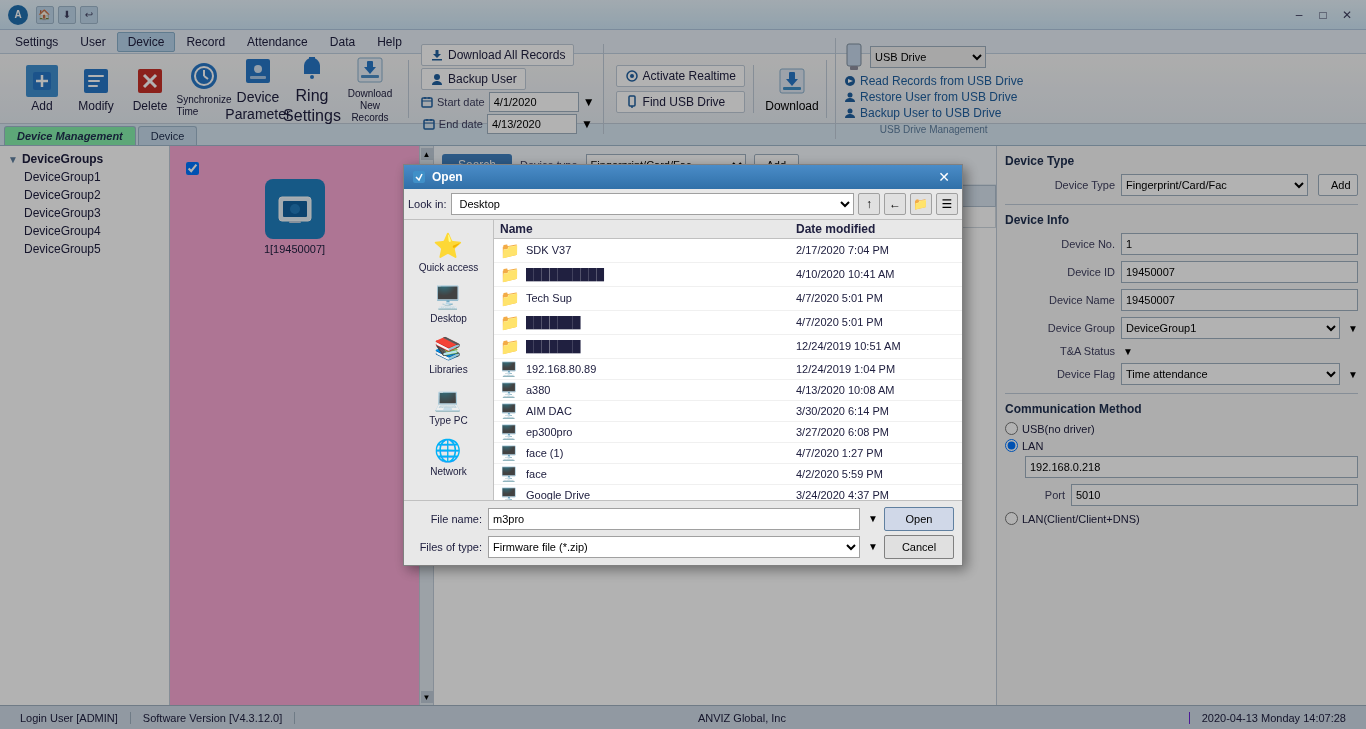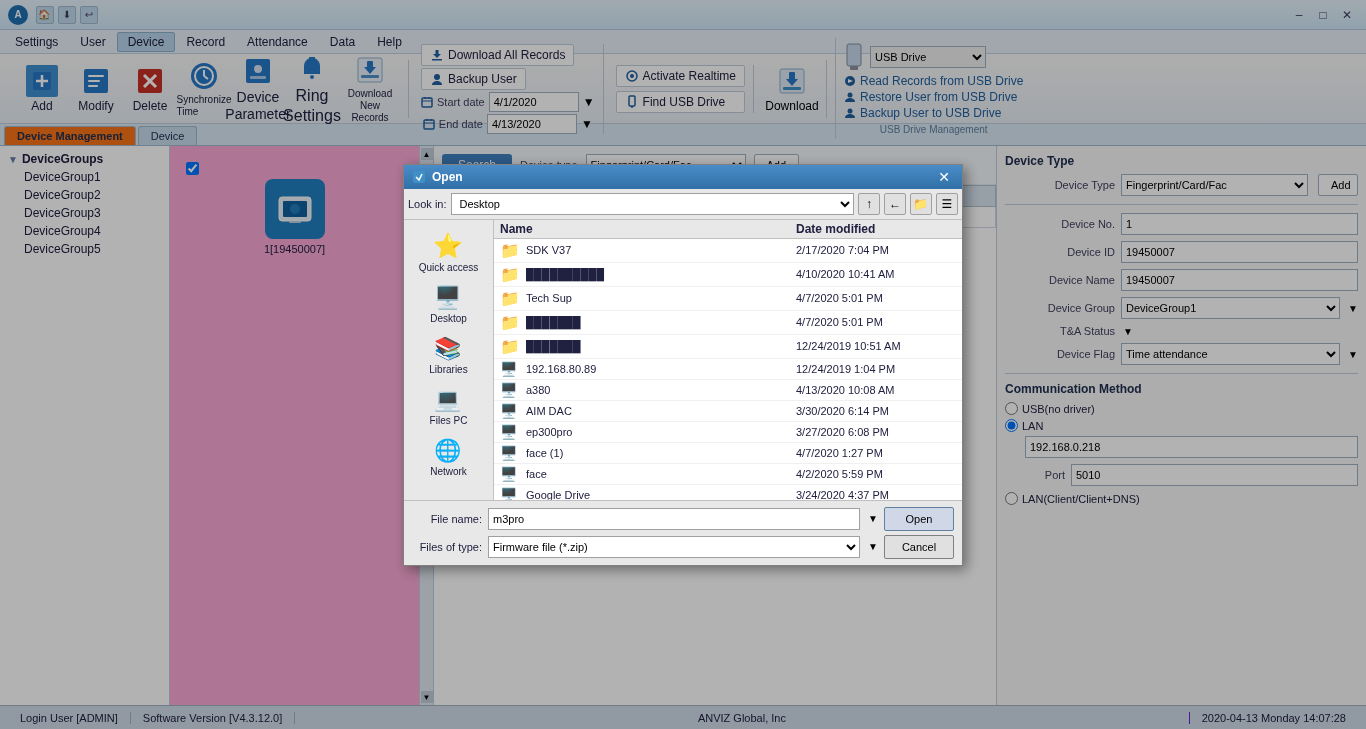--- a/index.html
+++ b/index.html
@@ -144,21 +144,21 @@
       padding: 3px 12px;
       border: 1px solid #a0b8cc;
       border-bottom: none;
       background: #c8dced;
       cursor: pointer;
       font-size: 11px;
       color: #203050;
       border-radius: 3px 3px 0 0;
       margin-right: 2px;
     }
-    .tab.active { background: #f97316; font-weight: bold; }
+    .tab.active { background: #86efac; font-weight: bold; font-style: italic; }
 
     
     .main-content {
       display: flex;
       height: calc(729px - 30px - 24px - 70px - 22px - 24px);
     }
 
     
     .sidebar {
       width: 170px;
@@ -804,20 +804,21 @@
     <div class="device-info-panel">
       <div style="font-weight:bold;font-size:12px;color:#203050;margin-bottom:6px;">Device Type</div>
       <div class="info-row">
         <span class="info-label">Device Type</span>
         <select class="info-combo" style="width:120px;">
           <option>Fingerprint/Card/Fac</option>
         </select>
         <button class="add-small-btn" style="margin-left:4px;width:40px;">Add</button>
       </div>
       <hr class="section-divider">
+      <div style="font-weight:bold;font-size:12px;color:#203050;margin-bottom:6px;">Device Info</div>
 
       <div class="info-row">
         <span class="info-label">Device No.</span>
         <input type="text" class="info-input" value="1" style="">
       </div>
       <div class="info-row">
         <span class="info-label">Device ID</span>
         <input type="text" class="info-input" value="19450007" style="">
       </div>
       <div class="info-row">
@@ -911,21 +912,21 @@
         <div class="nav-item">
           <span class="nav-item-icon" style="font-size:22px;">🖥️</span>
           <span class="nav-item-label">Desktop</span>
         </div>
         <div class="nav-item">
           <span class="nav-item-icon" style="font-size:22px;">📚</span>
           <span class="nav-item-label">Libraries</span>
         </div>
         <div class="nav-item">
           <span class="nav-item-icon" style="font-size:22px;">💻</span>
-          <span class="nav-item-label">Files PC</span>
+          <span class="nav-item-label">Type PC</span>
         </div>
         <div class="nav-item">
           <span class="nav-item-icon" style="font-size:22px;">🌐</span>
           <span class="nav-item-label">Network</span>
         </div>
       </div>
 
       <div class="file-list-panel">
         <div class="file-list-header">
           <span class="file-list-header-name">Name</span>

